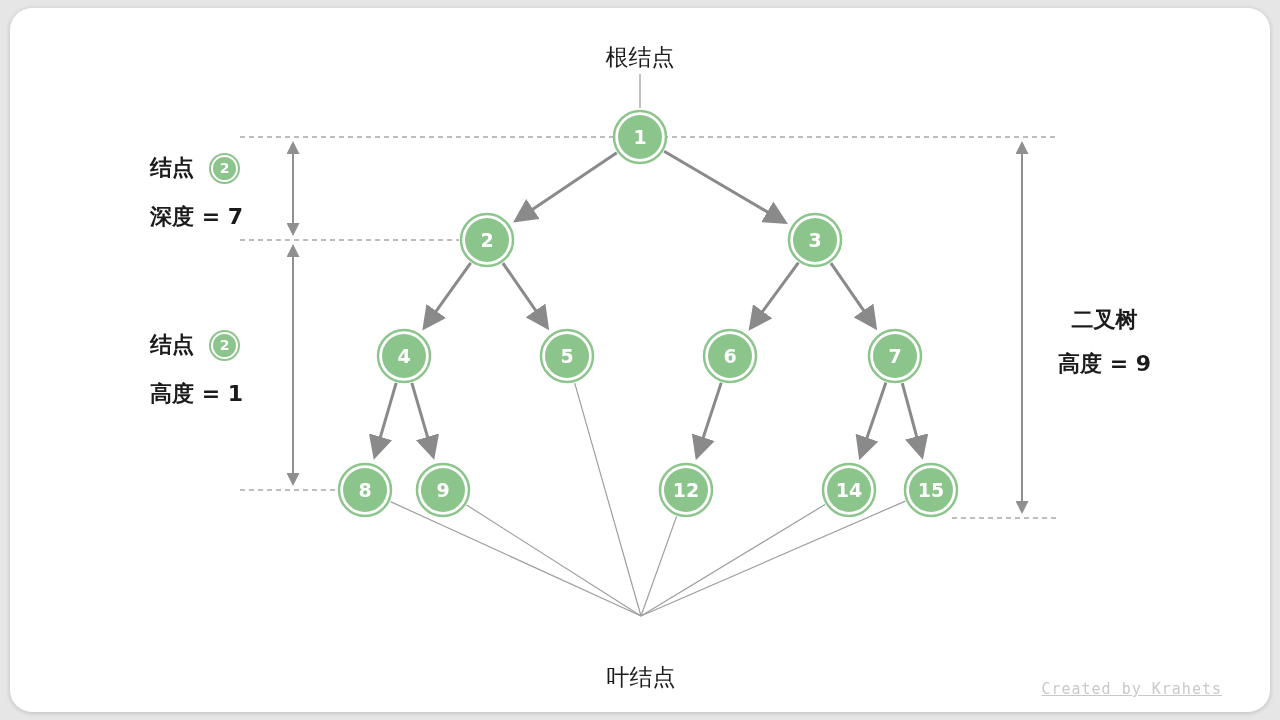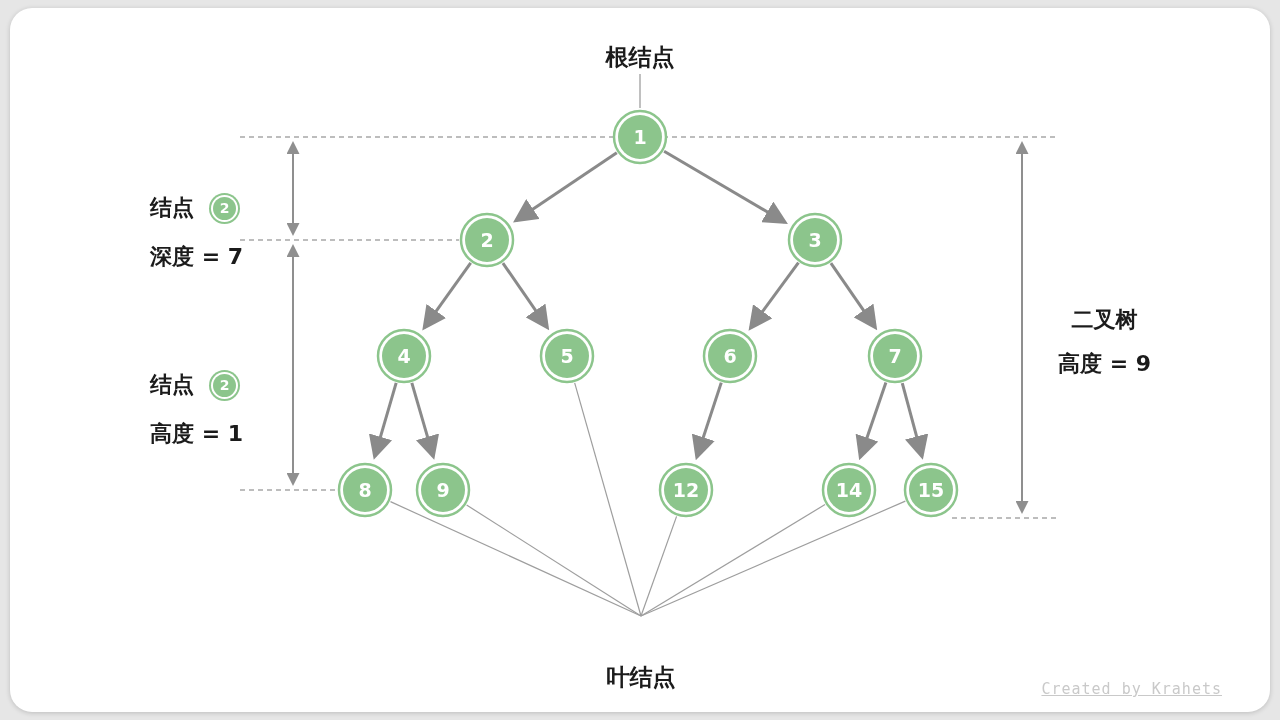--- a/index.html
+++ b/index.html
@@ -1,23 +1,23 @@
 <!DOCTYPE html>
 <html style="--green: #8cc58c;"><head>
 <meta charset="utf-8">
 <style>
   html,body{margin:0;padding:0;}
   body{font-family:"DejaVu Sans","Liberation Sans",sans-serif;background:#e6e6e6;}
   #stage{position:relative;width:1280px;height:720px;background:#e6e6e6;overflow:hidden;}
   #card{position:absolute;left:10px;top:8px;right:10px;bottom:8px;background:#fff;border-radius:22px;box-shadow:0 1px 5px rgba(0,0,0,.18);}
   #tree-svg{position:absolute;left:0;top:0;width:1280px;height:720px;}
   #tree-svg text{font-family:"DejaVu Sans","Liberation Sans",sans-serif;font-weight:bold;}
-  .label{position:absolute;font-weight:bold;color:#1b1b1b;font-size:23px;transform:translate(-50%,-50%);white-space:nowrap;}
+  .label{position:absolute;font-weight:normal;color:#1b1b1b;font-size:23px;transform:translate(-50%,-50%);white-space:nowrap;}
   .annot{position:absolute;display:flex;flex-direction:column;}
-  .annot-row{display:flex;align-items:center;gap:14px;height:32px;margin-top:40px;}
+  .annot-row{display:flex;align-items:center;gap:14px;height:32px;}
   .annot-text{font-weight:bold;color:#1b1b1b;font-size:22px;line-height:26px;white-space:nowrap;}
   .badge{width:23px;height:23px;border-radius:50%;background:var(--green,#8cc58c);color:#fff;font-size:14px;font-weight:bold;display:flex;align-items:center;justify-content:center;box-shadow:0 0 0 2px #fff,0 0 0 4px var(--green,#8cc58c);margin-left:5px;}
   .tree-annot{align-items:center;margin-top:35px;}
   #watermark{position:absolute;right:58px;bottom:22px;font-family:"DejaVu Sans Mono","Liberation Mono",monospace;font-size:15px;color:#c9c9c9;letter-spacing:1px;text-decoration:underline;}
 </style>
 </head>
 <body>
 
 <div id="stage">
   <div id="card"></div>

